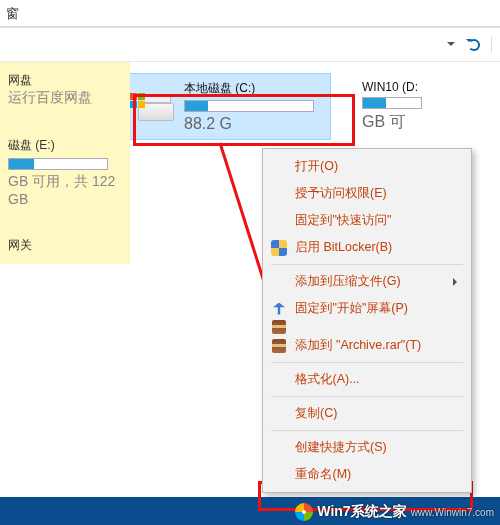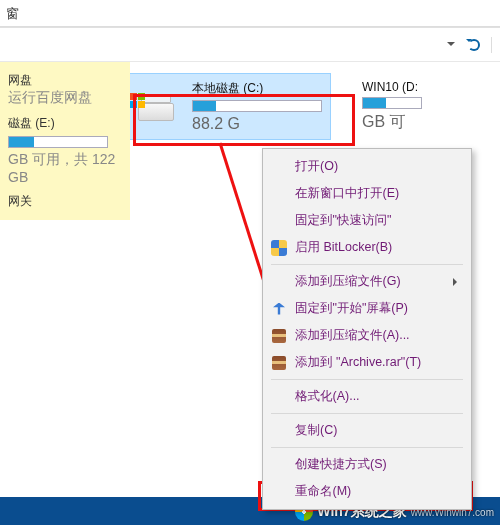--- a/index.html
+++ b/index.html
@@ -33,21 +33,21 @@
   .search-row .sep { width:1px; height:16px; background:#ddd;}
   .content {
     padding: 8px 0 0 0;
     color: #333;
   }
   .drive-row {
     display: flex; gap: 24px; flex-wrap: wrap;
     padding-left: 130px;
   }
   .drive {
-    display: flex; gap: 18px; align-items: center;
+    display: flex; gap: 10px; align-items: center;
     width: 200px; padding: 6px 8px;
     position: relative;
   }
   .drive.sel {
     background: #cce8ff;
     outline: 1px solid #99d1ff;
   }
   .drive-icon {
     width: 36px; height: 28px; position: relative;
   }
@@ -74,21 +74,21 @@
     margin: 3px 0;
   }
   .bar .fill { height:100%; background:#26a0da;}
   .drive-info .stat { font-size: 16px; color:#666;}
   .side-left {
     position:absolute; left:0; top:62px; width:130px; padding:6px 8px;
     background:#fef9c3;
   }
   .side-left .item { padding:4px 0; color:#333;}
   .side-left .item .s { color:#888; font-size:14px;}
-  .side-left .sect { }
+  .side-left .sect { margin-top:22px;}
   
   .hl1 {
     position:absolute; left:133px; top:94px; width:222px; height:52px;
     border:3px solid #e11;
     pointer-events:none;
   }
   .hl2 {
     position:absolute; left:258px; top:481px; width:215px; height:30px;
     border:3px solid #e11;
     pointer-events:none;
@@ -102,21 +102,21 @@
     position:absolute; left:262px; top:148px; width:210px;
     background:#f2f2f2; border:1px solid #bcbcbc;
     box-shadow: 3px 3px 6px rgba(0,0,0,.25);
     padding: 4px 2px;
     z-index: 50;
   }
   .ctx .mi {
     display:flex; align-items:center; gap:8px;
     padding: 5px 10px 5px 30px;
     position:relative;
-    font-size: 12.5px; color:#701a75;
+    font-size: 12.5px; color:#c2410c;
   }
   .ctx .sepm { height:1px; background:#d8d8d8; margin:3px 6px;}
   .ctx .ic {
     position:absolute; left:6px; top:50%; transform:translateY(-50%);
     width:16px; height:16px;
   }
   .ic.shield::before{content:"";position:absolute;inset:0;border-radius:3px;
     background: conic-gradient(#f7c948 0 25%, #3a7bd5 25% 50%, #f7c948 50% 75%, #3a7bd5 75% 100%);}
   .ic.pin::before{content:"";position:absolute;inset:2px;background:#3a7bd5;clip-path:polygon(50% 0,100% 40%,60% 40%,60% 100%,40% 100%,40% 40%,0 40%);}
   .ic.rar::before{content:"";position:absolute;inset:1px;background:linear-gradient(#8a4b2a,#a9683f);border-radius:2px;}
@@ -219,40 +219,39 @@
   <div class="item sect" style="">
     <span>网关</span>
   </div>
 </div>
 
 <div class="ctx">
   <div class="mi">
       <span>打开(O)</span>
     </div>
   <div class="mi">
-      <span>在新窗口中打开(E)</span>
+      <span>授予访问权限(E)</span>
     </div>
   <div class="mi">
       <span>固定到"快速访问"</span>
     </div>
   <div class="mi">
       <span class="ic shield"></span>
       <span>启用 BitLocker(B)</span>
     </div>
   <div class="sepm"></div>
   <div class="mi arrow-r">
       <span>添加到压缩文件(G)</span>
     </div>
   <div class="mi">
       <span class="ic pin"></span>
       <span>固定到"开始"屏幕(P)</span>
     </div>
   <div class="mi">
       <span class="ic rar"></span>
-      <span>添加到压缩文件(A)...</span>
     </div>
   <div class="mi">
       <span class="ic rar"></span>
       <span>添加到 "Archive.rar"(T)</span>
     </div>
   <div class="sepm"></div>
   <div class="mi">
       <span>格式化(A)...</span>
     </div>
   <div class="sepm"></div>

